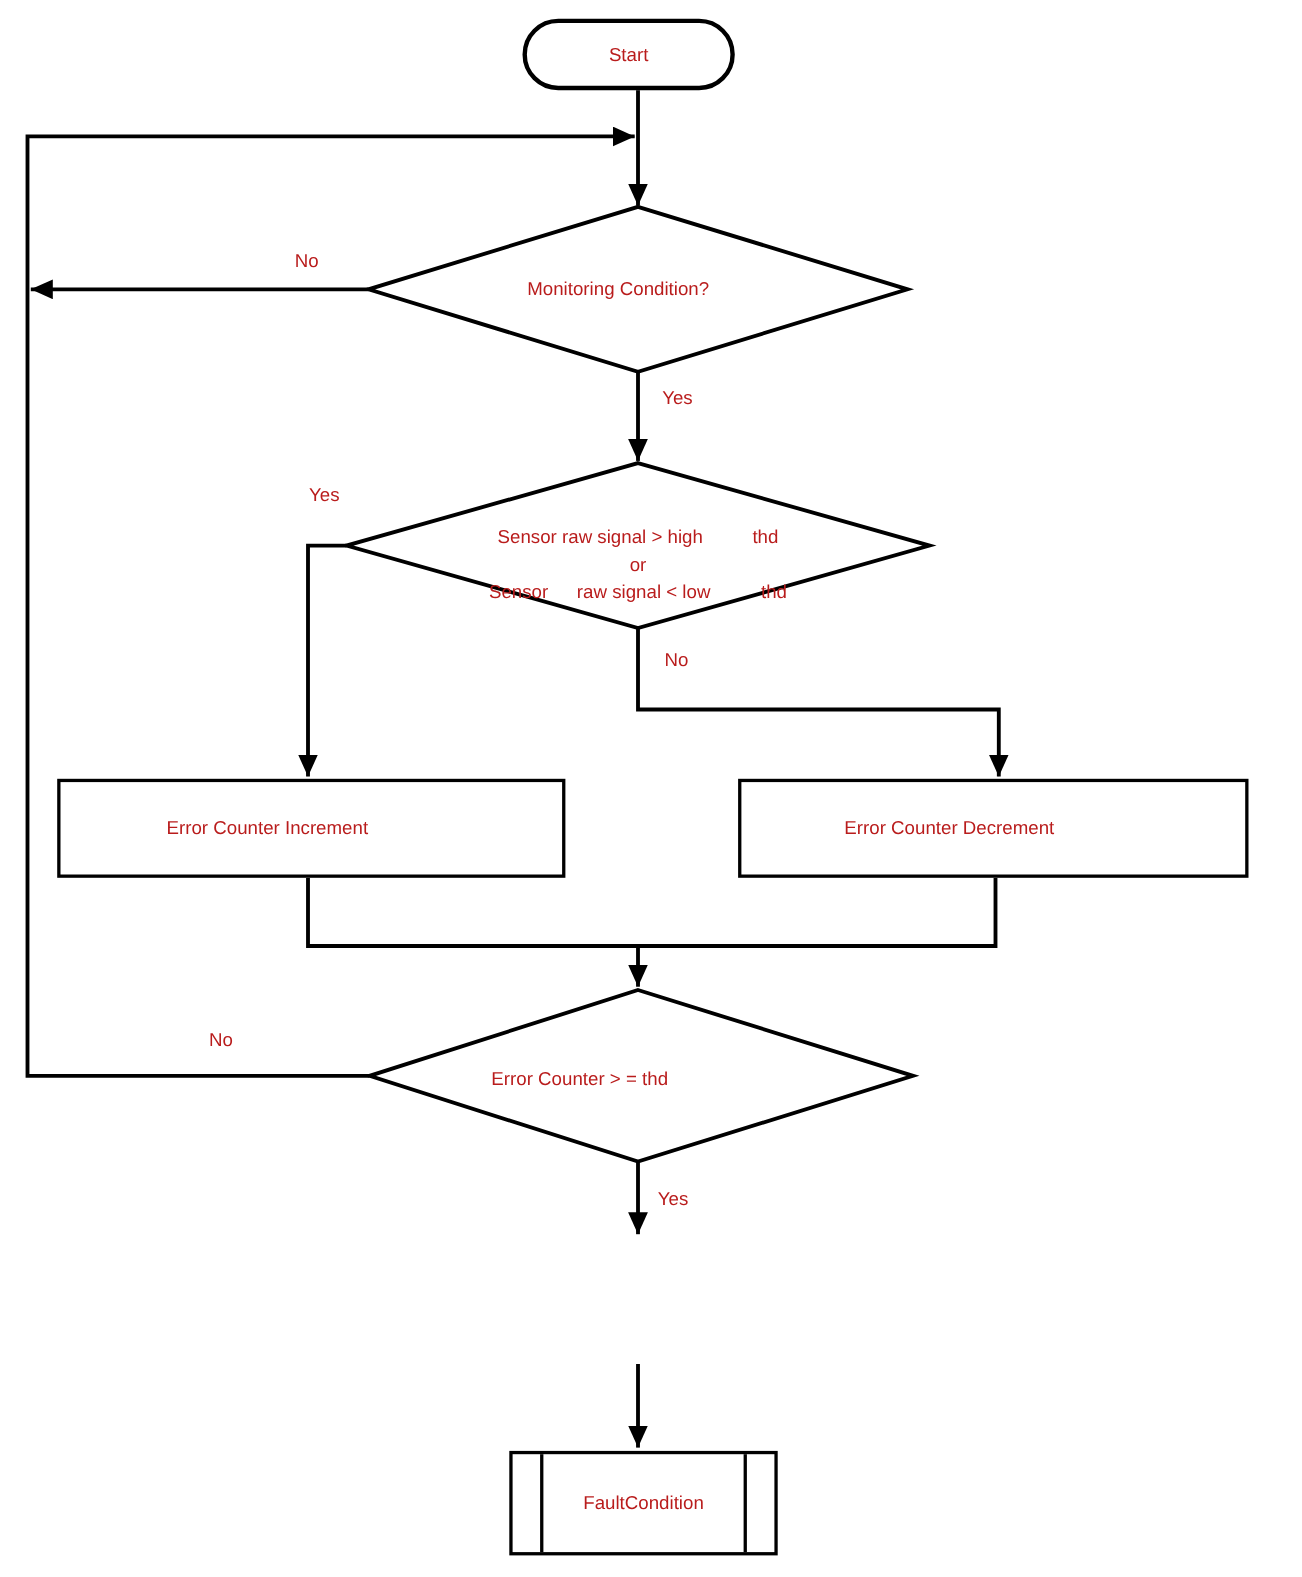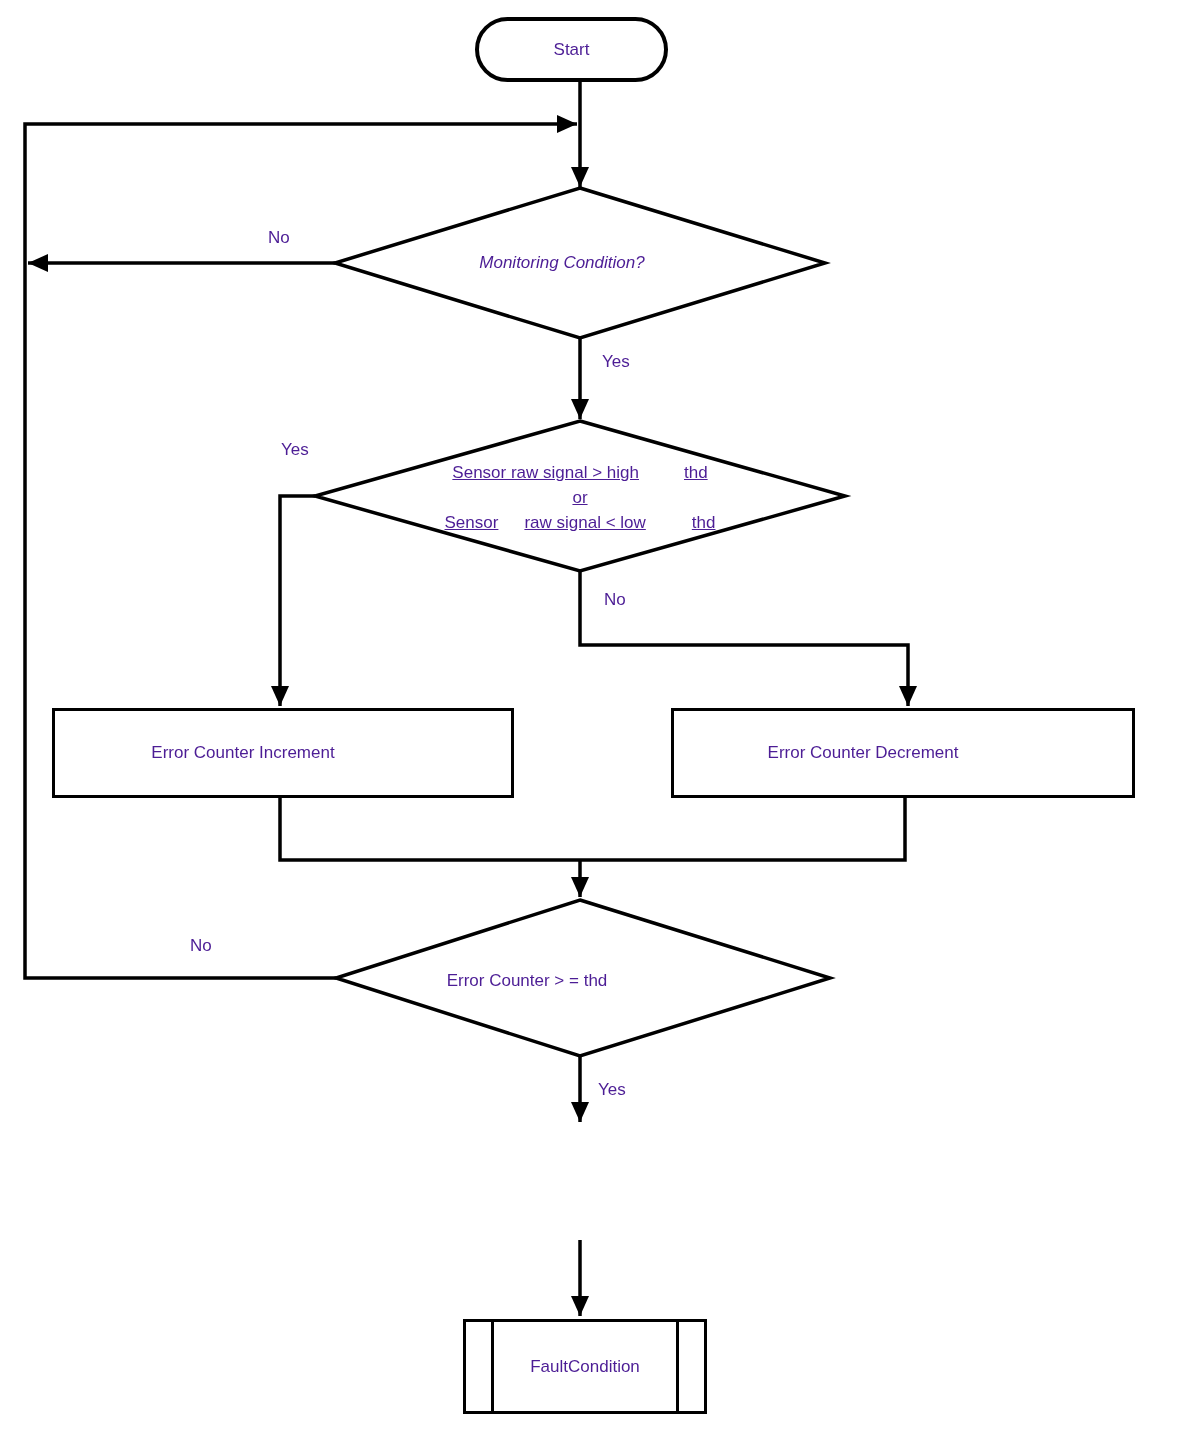--- a/index.html
+++ b/index.html
@@ -2,21 +2,21 @@
 <html><head>
 <meta charset="utf-8">
 <style>
   html, body { margin: 0; padding: 0; background: #ffffff; }
   #canvas {
     position: relative;
     width: 1184px;
     height: 1434px;
     background: #ffffff;
     font-family: "Liberation Sans", sans-serif;
-    color: #4c1d95;
+    color: #b91c1c;
     font-size: 17px;
     overflow: hidden;
   }
   #wires { position: absolute; left: 0; top: 0; }
   .node {
     position: absolute;
     background: #ffffff;
     border: 3px solid #000000;
     box-sizing: border-box;
     display: flex;
@@ -38,23 +38,23 @@
   .process-malfunction .title { text-align: center; margin: 0 0 1px 0; }
   .process-malfunction ul { list-style: none; margin: 0; padding: 0; }
   .process-malfunction li { line-height: 25px; white-space: nowrap; }
   .predefined { left: 463px; top: 1319px; width: 244px; height: 95px; flex-direction: row; line-height: 23px; }
   .predefined .bar {
     position: absolute; top: 0; bottom: 0; width: 3px; background: #000000;
   }
   .predefined .bar.left  { left: 25px; }
   .predefined .bar.right { right: 25px; }
   .diamond-label { position: absolute; text-align: center; }
-  .d1-label { left: 412px; top: 253px; width: 300px; font-style: italic; }
+  .d1-label { left: 412px; top: 253px; width: 300px; }
   .d3-label { left: 377px; top: 971px; width: 300px; }
-  .d2-label { left: 330px; top: 460px; width: 500px; text-decoration: underline; }
+  .d2-label { left: 330px; top: 476px; width: 500px; }
   .d2-label .row { display: flex; justify-content: center; line-height: 25px; white-space: pre; }
   .d2-label .g30 { display: inline-block; width: 45px; }
   .d2-label .g26 { display: inline-block; width: 26px; }
   .d2-label .g46 { display: inline-block; width: 46px; }
   .edge-label { position: absolute; white-space: nowrap; }
   .lbl-no1  { left: 268px; top: 228px; }
   .lbl-yes1 { left: 602px; top: 352px; }
   .lbl-yes2 { left: 281px; top: 440px; }
   .lbl-no2  { left: 604px; top: 590px; }
   .lbl-no3  { left: 190px; top: 936px; }

